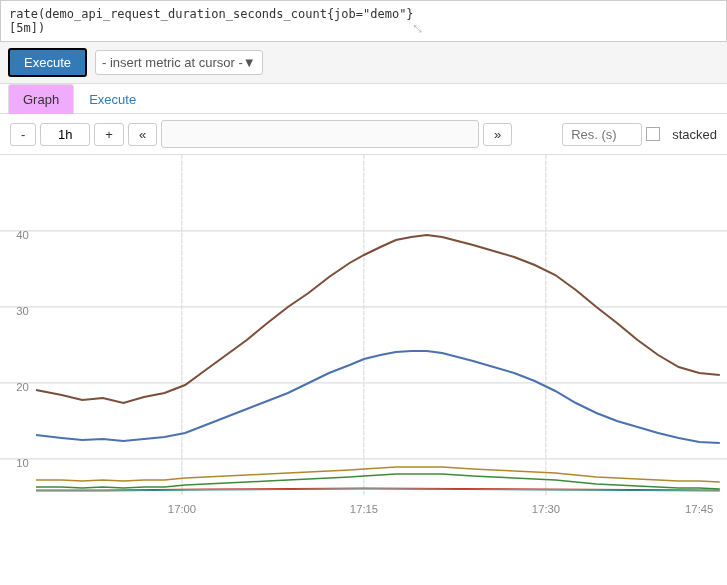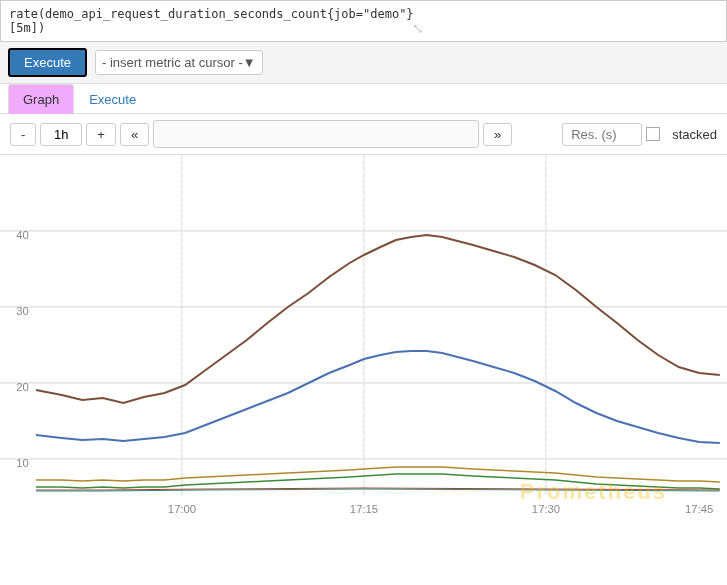--- a/index.html
+++ b/index.html
@@ -96,21 +96,21 @@
       cursor: pointer;
       font-size: 13px;
       border-radius: 3px;
       color: #333;
     }
     .time-input {
       border: 1px solid #ccc;
       border-radius: 3px;
       padding: 3px 8px;
       font-size: 13px;
-      width: 42px;
+      width: 50px;
       text-align: center;
     }
     .range-bar {
       flex: 1;
       height: 28px;
       border: 1px solid #ccc;
       border-radius: 3px;
       background: #fafafa;
     }
     .res-input {
@@ -392,14 +392,13 @@
 
     <polyline fill="none" stroke="#2a8a7a" stroke-width="1" points="
         35,336
         100,336
         200,335
         354,334
         531,335
         700,336
       "></polyline>
   </svg>
-  <div class="watermark">Prometheus</div>
 </div>
 
 </body></html>

